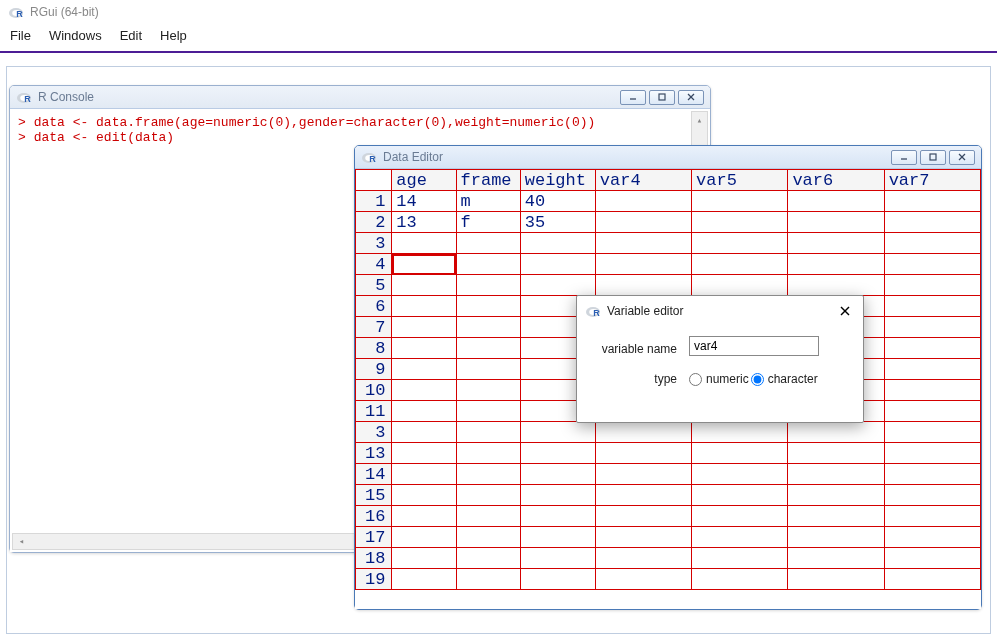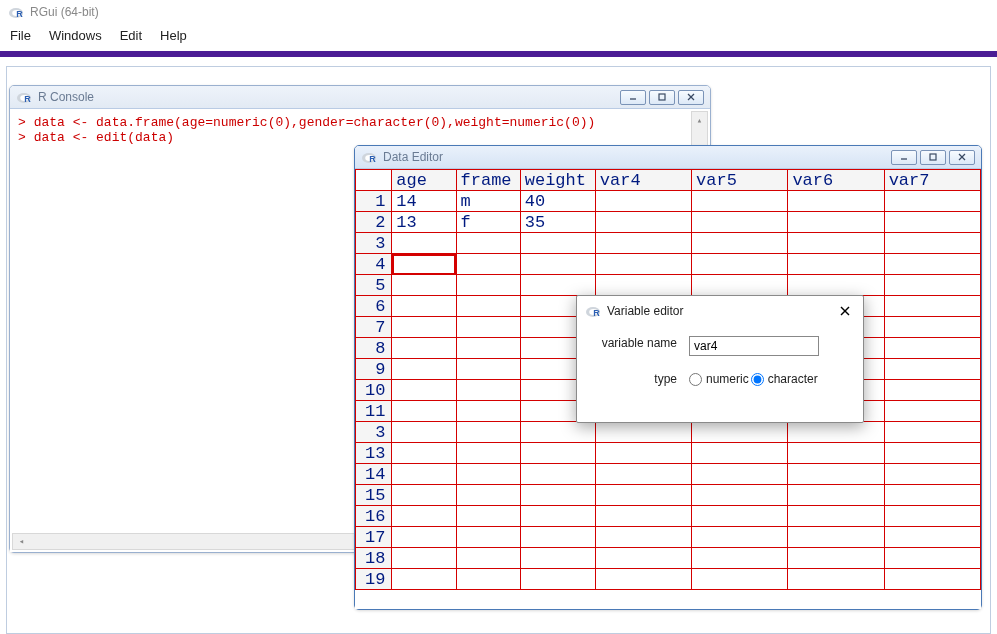--- a/index.html
+++ b/index.html
@@ -24,21 +24,21 @@
       width: 16px; height: 16px;
       display: inline-flex; align-items: center; justify-content: center;
     }
     .r-icon svg { width: 16px; height: 16px; }
     .menubar {
       display: flex;
       gap: 18px;
       padding: 4px 10px 8px 10px;
       color: #222;
       font-size: 13px;
-      border-bottom: 6px solid #4c1d95;
+      border-bottom: 2px solid #4c1d95;
     }
     .menubar span { cursor: default; }
     .mdi-area {
       position: absolute;
       left: 6px; right: 6px;
       top: 66px;
       bottom: 0;
       background: #fff;
       border: 1px solid #bfcde0;
       border-top: 1px solid #bfcde0;
@@ -185,21 +185,21 @@
       display:flex;align-items:center;justify-content:center;
       cursor: default;
     }
     .dialog-body {
       padding: 10px 14px 16px 14px;
       font-size: 12px;
       color: #222;
     }
     .dialog-row {
       display: flex;
-      align-items: flex-start;
+      align-items: flex-end;
       margin-bottom: 16px;
       gap: 12px;
     }
     .dialog-row label.lab { width: 86px; text-align: right; }
     .dialog-row input[type="text"] {
       border: 1px solid #888;
       height: 20px;
       padding: 0 4px;
       width: 130px;
       font-size: 12px;

